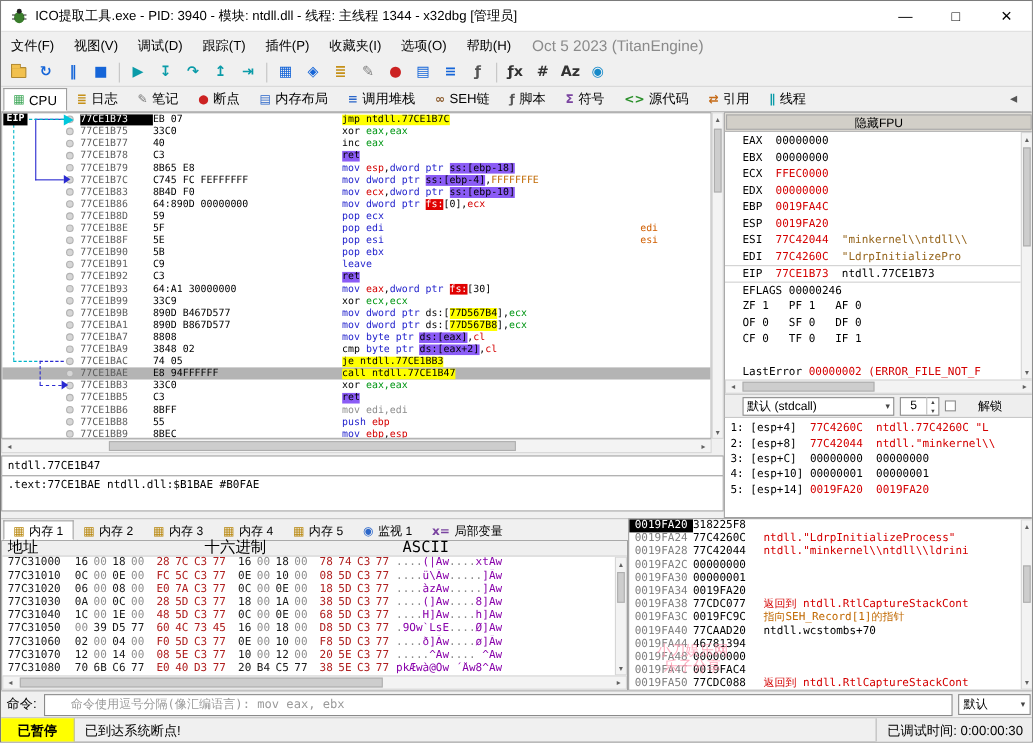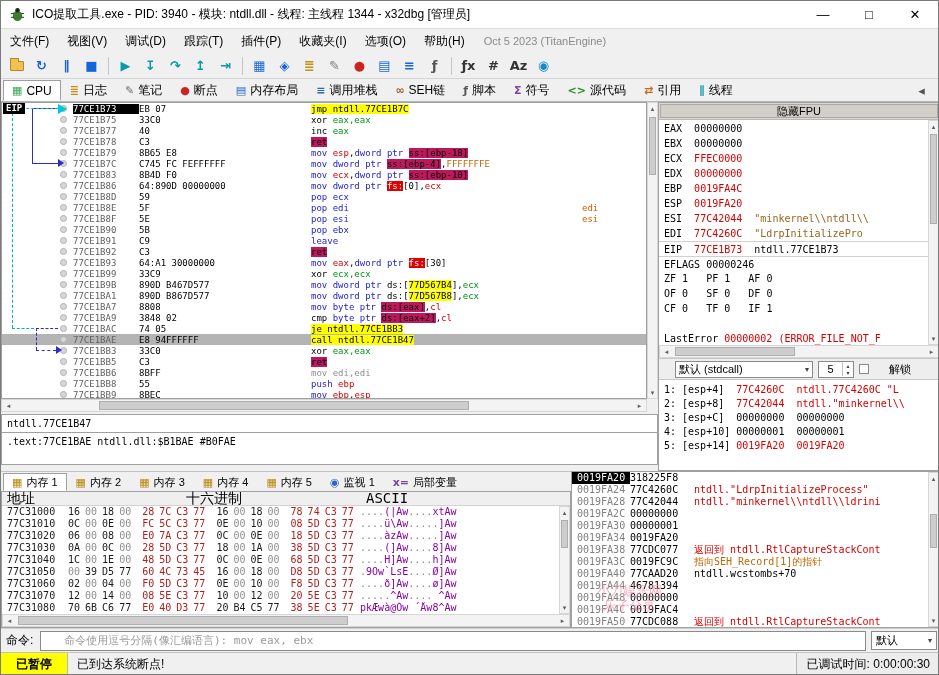--- a/index.html
+++ b/index.html
@@ -11,21 +11,21 @@
 .titlebar{position:absolute;left:0;top:0;right:0;height:28px;background:#fff;display:flex;align-items:center;border-bottom:1px solid #dcdcdc}
 .app-icon{width:15px;height:15px;margin:0 7px 0 9px;flex:none}
 .title{font-size:12px;color:#000;white-space:nowrap}
 .wbtns{margin-left:auto;display:flex;height:100%}
 .wbtn{width:46px;display:flex;align-items:center;justify-content:center;font-size:13px;color:#000;cursor:default}
 
 
 .menubar{position:absolute;top:28px;left:0;right:0;height:24px;background:#f0f0f0;display:flex;align-items:center;font-size:12px;color:#000}
 .mitems{display:flex}
 .mi{padding:4px 9px;white-space:nowrap}
-.build{margin-left:10px;color:#8a8a8a;font-size:11px;white-space:nowrap}
+.build{margin-left:10px;color:#8a8a8a;font-size:14px;white-space:nowrap}
 
 
 .toolbar{position:absolute;top:52px;left:0;right:0;height:26px;background:#f0f0f0;border-bottom:1px solid #d4d4d4;display:flex;align-items:center;padding-left:3px}
 .tbtn{width:25px;height:22px;border:none;background:transparent;display:flex;align-items:center;justify-content:center;font-size:13px;font-weight:bold;font-family:"DejaVu Sans",sans-serif}
 .tsep{width:1px;height:18px;background:#c4c4c4;margin:0 4px;display:inline-block}
 .folder{display:inline-block;width:14px;height:10px;background:#f2c14e;border:1px solid #b08830;position:relative;border-radius:1px}
 .folder:before{content:"";position:absolute;top:-4px;left:-1px;width:7px;height:3px;background:#f2c14e;border:1px solid #b08830;border-bottom:none;border-radius:1px 1px 0 0}
 
 
 .tabbar{position:absolute;top:78px;left:0;right:0;height:23px;background:#f0f0f0;display:flex;align-items:flex-end;padding-left:2px;border-bottom:1px solid #b6b6b6}
@@ -60,21 +60,21 @@
 
 .c-k{color:#000}
 .c-b{color:#2222cc}
 .c-r{color:#d40000}
 .c-g{color:#009614}
 .c-o{color:#c06800}
 .c-gy{color:#8e8e8e}
 .c-cm{color:#96661e}
 .c-cm2{color:#d05e00}
 .c-hy{background:#ffff00;color:#000}
-.c-hc{background:#be185d;color:#000}
+.c-hc{background:#8b5cf6;color:#000}
 .c-hr{background:#e00000;color:#fff}
 
 
 .art{position:absolute;pointer-events:none}
 .solid{background:#2a2ad0}
 .arrow-r{width:0;height:0;border-top:4px solid transparent;border-bottom:4px solid transparent;border-left:6px solid #2a2ad0}
 .dashb{border-top:1px dashed #2a2ad0}
 .dashbv{border-left:1px dashed #2a2ad0}
 .dashc{border-top:1px dashed #00b4c8}
 .dashcv{border-left:1px dashed #00b4c8}
@@ -83,21 +83,21 @@
 
 .info1,.info2{position:absolute;left:0;width:657px;height:33px;background:#fff;border:1px solid #a0a0a0;font:10px "DejaVu Sans Mono",monospace;line-height:17px;padding-left:5px;color:#000;white-space:nowrap}
 .info1{top:312px}
 .info2{top:330px}
 
 
 .regpane{position:absolute;left:657px;top:101px;width:282px;height:369px;background:#fff;border:1px solid #a0a0a0}
 .reghdr{position:absolute;top:0;left:0;right:0;height:17px;background:#dddad3;border-bottom:1px solid #b8b8b8;display:flex;align-items:stretch}
 .reghdr-btn{flex:1;font-size:11px;background:#d2cfc8;border:1px solid #a8a8a8;margin:1px;display:flex;align-items:center;justify-content:center;color:#000}
 .regbody{position:absolute;top:17px;left:0;right:11px;height:225px;overflow:hidden;font:10px "DejaVu Sans Mono",monospace;padding-top:1px}
-.rl{height:15px;line-height:15px;white-space:pre;padding-left:5px;overflow:hidden}
+.rl{height:15px;line-height:15px;white-space:pre;padding-left:16px;overflow:hidden}
 .rl.sep{border-top:1px solid #d0d0d0}
 .convbar{position:absolute;left:0;right:0;top:255px;height:22px;background:#eeeeee;border-top:1px solid #c8c8c8;border-bottom:1px solid #c8c8c8;display:flex;align-items:center;gap:5px;padding:0 16px;font-size:11px}
 .combo{width:138px;height:17px;border:1px solid #8a8a8a;background:#fff;display:flex;align-items:center;justify-content:space-between;padding:0 3px;white-space:nowrap;overflow:hidden}
 .combo .arr{font-size:8px;color:#444}
 .spin{width:36px;height:17px;border:1px solid #8a8a8a;background:#fff;display:flex;align-items:center}
 .spin .num{flex:1;text-align:center}
 .spin .spb{width:11px;display:flex;flex-direction:column;align-items:center;font-size:6px;color:#444;border-left:1px solid #c0c0c0}
 .unlock{display:flex;align-items:center;gap:20px}
 .cb{width:10px;height:10px;border:1px solid #8a8a8a;background:#fff;display:inline-block}
 .args{position:absolute;left:0;right:0;top:277px;bottom:0;font:10px "DejaVu Sans Mono",monospace;padding:3px 0 0 5px;overflow:hidden}

